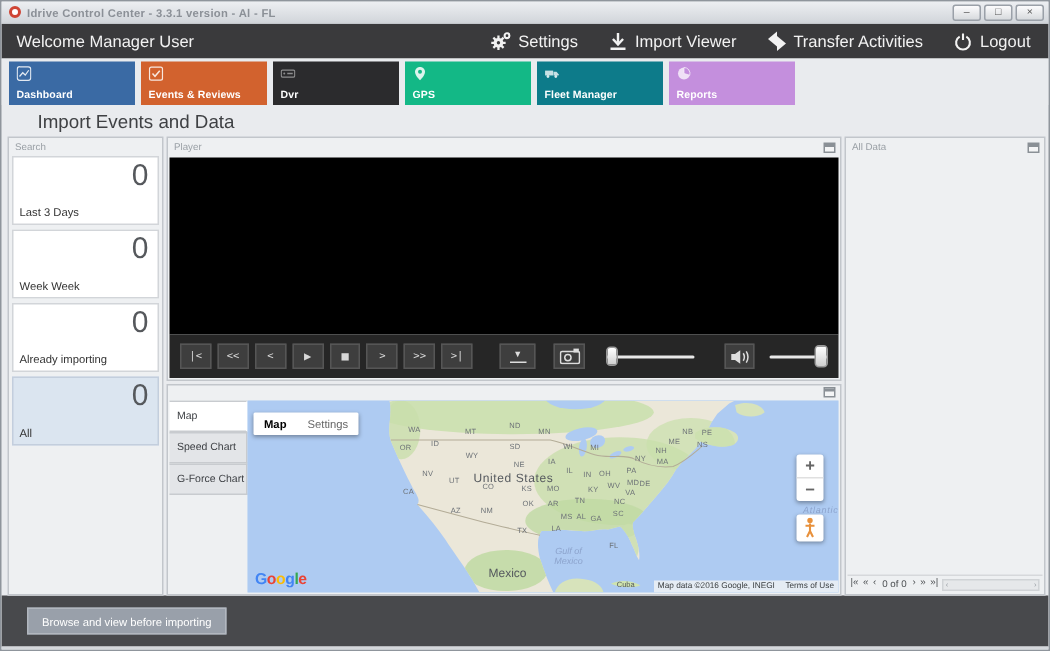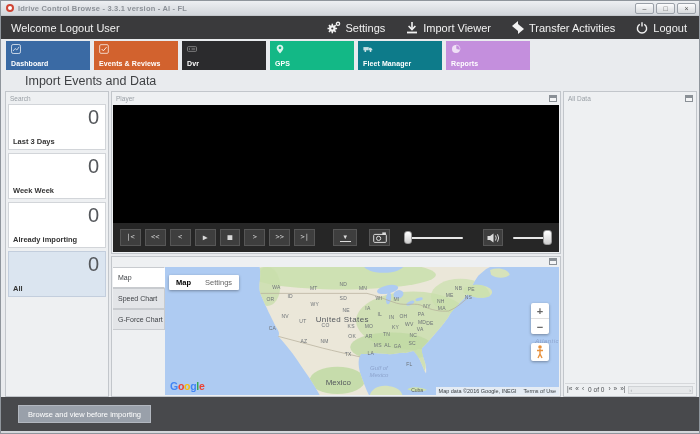--- a/index.html
+++ b/index.html
@@ -34,21 +34,21 @@
   .panel { position:absolute; background:#eef0f2; border:1px solid #c2c6cb; }
   .panel-head { height:12px; display:flex; align-items:center; padding:0 3px 0 4px; font-size:6.5px; color:#9aa0a6; }
   .collapse-box { margin-left:auto; width:8px; height:7px; border:1px solid #8a9096; background:#f4f5f6; position:relative; }
   .collapse-box::after { content:''; position:absolute; top:0; left:0; right:0; height:2px; background:#8a9096; }
 
   
   .search-panel { left:4px; top:0; width:104px; height:306px; }
   .fcard { margin:0 2px 3px 2px; height:46px; background:#fff; border:1px solid #d2d5d9; position:relative; }
   .fcard.sel { background:#dbe5f0; border-color:#c3cedd; }
   .fcard .count { position:absolute; top:1px; right:6px; font-size:20px; color:#55585c; font-weight:400; }
-  .fcard .flabel { position:absolute; left:4px; bottom:3px; font-size:7.5px; font-weight:bold; color:#333; }
+  .fcard .flabel { position:absolute; left:4px; bottom:3px; font-size:7.5px; font-weight:normal; color:#333; }
 
   
   .player-panel { left:110px; top:0; width:450px; height:163px; }
   .video { position:absolute; left:1px; right:1px; top:13px; bottom:30px; background:#000; }
   .pctrl { position:absolute; left:1px; right:1px; bottom:1px; height:29px; background:#262626; display:flex; align-items:center; padding:0 7px; gap:4px; }
   .pbtn { width:25px; height:17px; background:#3e3e3e; border:1px solid #565656; color:#d8d8d8; font-size:7px; display:flex; align-items:center; justify-content:center; line-height:1; font-family:"DejaVu Sans Mono", monospace; }
   .pbtn.play { font-size:8px; }
   .dl-btn { width:29px; height:17px; background:#3e3e3e; border:1px solid #565656; display:flex; flex-direction:column; align-items:center; justify-content:center; margin-left:14px; }
   .dl-btn .arrow { font-size:6px; color:#ddd; line-height:1; }
   .dl-btn .tray { width:11px; height:1px; background:#ddd; margin-top:1px; }
@@ -101,30 +101,30 @@
   .tri-l { width:0; height:0; border-style:solid; border-width:5px 6px 5px 0; border-color:transparent #f2f2f2 transparent transparent; }
   .tri-r { width:0; height:0; border-style:solid; border-width:5px 0 5px 6px; border-color:transparent transparent transparent #f2f2f2; }
 </style>
 </head>
 <body>
 
 <div class="win">
 
   <div class="titlebar">
     <span class="app-icon"></span>
-    <span class="title-text">Idrive Control Browse - 3.3.1 version - Al - FL</span>
+    <span class="title-text">Idrive Control Center - 3.3.1 version - Al - FL</span>
     <span class="win-btns">
       <span class="win-btn">–</span>
       <span class="win-btn">□</span>
       <span class="win-btn">×</span>
     </span>
   </div>
 
   <div class="topbar">
-    <span class="welcome">Welcome Logout User</span>
+    <span class="welcome">Welcome Manager User</span>
     <div class="top-actions">
       <span class="top-action">
         <svg width="14" height="13" viewBox="0 0 14 13">
           <g fill="#f2f2f2">
             <circle cx="5.3" cy="7.5" r="2.2" fill="none" stroke="#f2f2f2" stroke-width="2.1"></circle>
             <g stroke="#f2f2f2" stroke-width="1.5">
               <line x1="5.3" y1="2.7" x2="5.3" y2="12.3"></line>
               <line x1="0.5" y1="7.5" x2="10.1" y2="7.5"></line>
               <line x1="1.9" y1="4.1" x2="8.7" y2="10.9"></line>
               <line x1="1.9" y1="10.9" x2="8.7" y2="4.1"></line>

